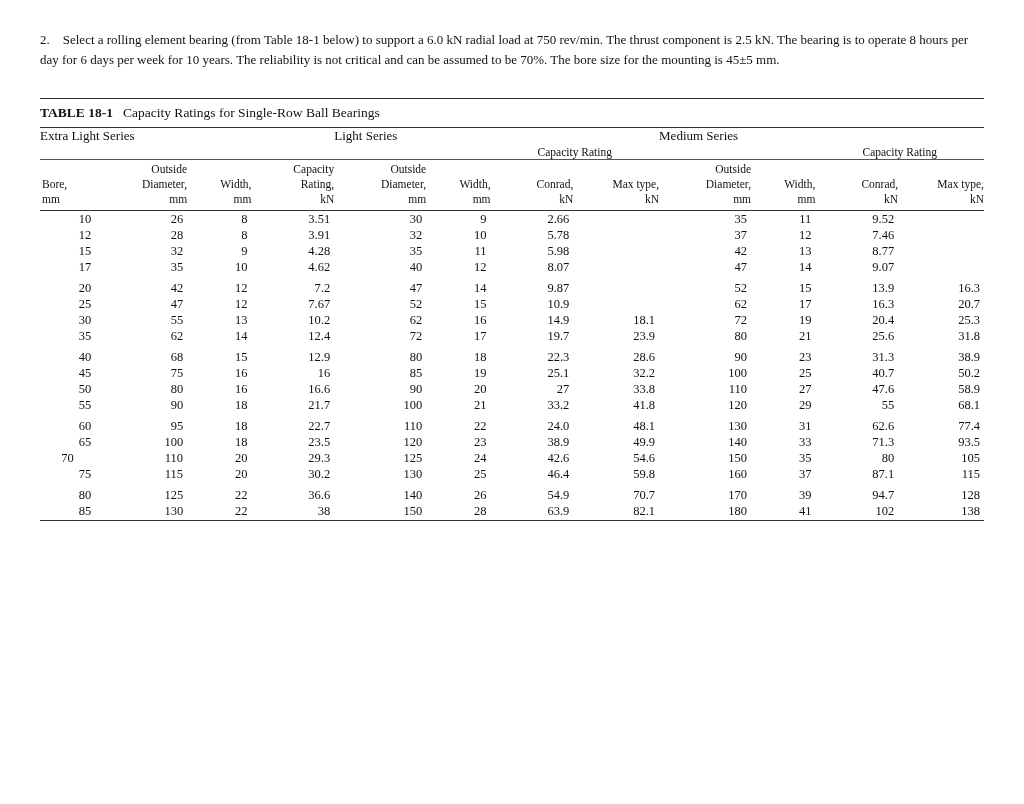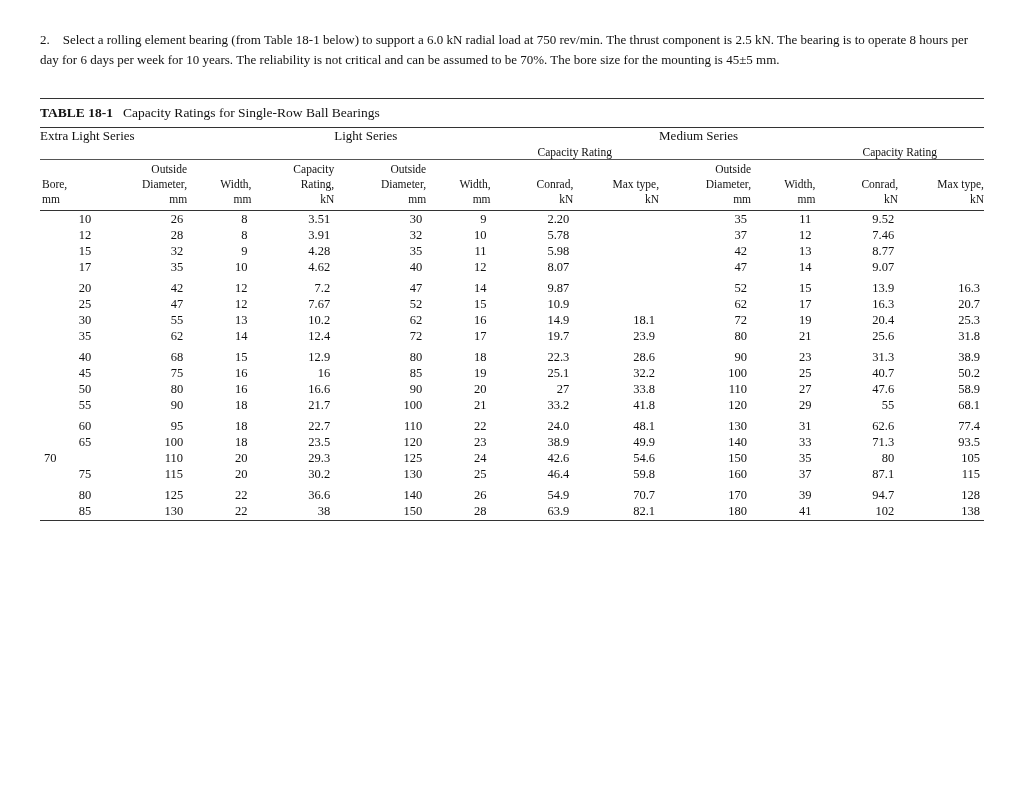--- a/index.html
+++ b/index.html
@@ -135,21 +135,21 @@
       <tr class="divider-row">
           <td colspan="12"></td>
         </tr>
     <tr class="data-row">
           <td style="text-align: right;">10</td>
           <td>26</td>
           <td>8</td>
           <td>3.51</td>
           <td>30</td>
           <td>9</td>
-          <td>2.20</td>
+          <td>2.66</td>
           <td></td>
           <td>35</td>
           <td>11</td>
           <td>9.52</td>
           <td></td>
         </tr>
         <tr class="data-row">
           <td style="text-align: right;">12</td>
           <td>28</td>
           <td>8</td>
@@ -334,21 +334,21 @@
           <td>120</td>
           <td>23</td>
           <td>38.9</td>
           <td>49.9</td>
           <td>140</td>
           <td>33</td>
           <td>71.3</td>
           <td>93.5</td>
         </tr>
         <tr class="data-row">
-          <td style="text-align: left;">70</td>
+          <td style="text-align: center;">70</td>
           <td>110</td>
           <td>20</td>
           <td>29.3</td>
           <td>125</td>
           <td>24</td>
           <td>42.6</td>
           <td>54.6</td>
           <td>150</td>
           <td>35</td>
           <td>80</td>

